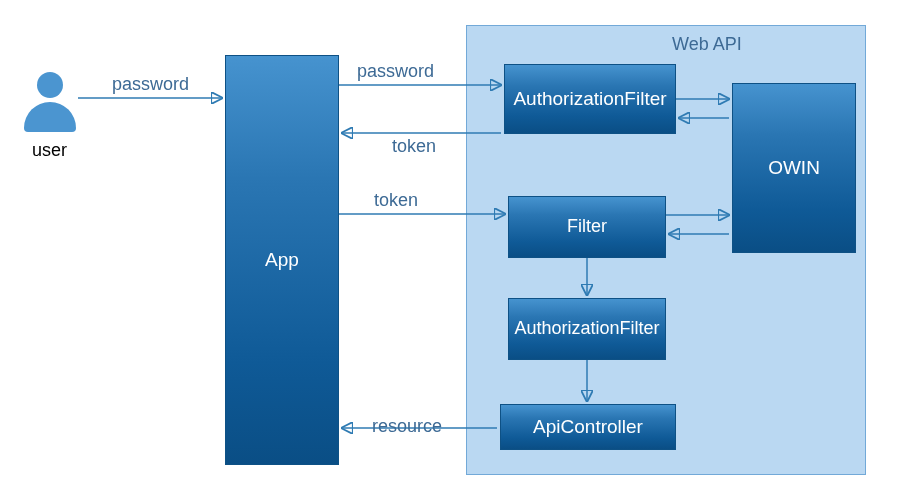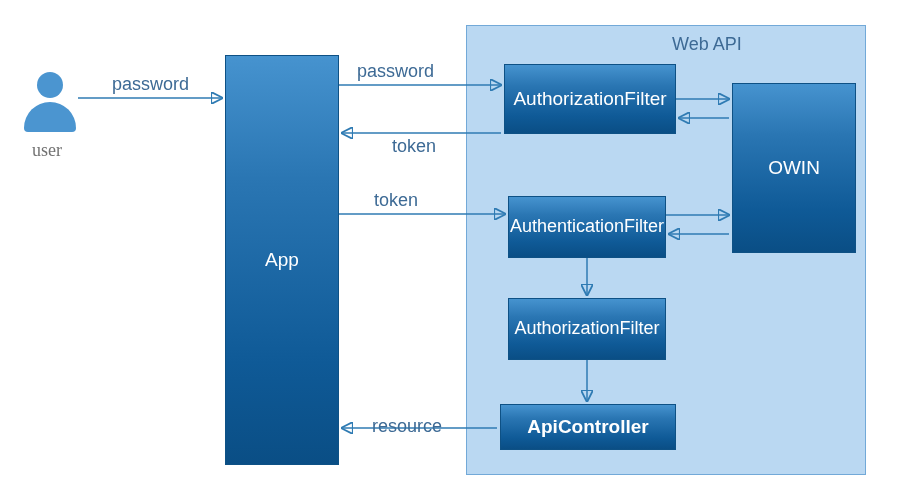--- a/index.html
+++ b/index.html
@@ -59,23 +59,22 @@
   }
   .user-body{
     position:absolute;
     left:0;bottom:0;
     width:52px;height:30px;
     background:#4b95d0;
     border-radius:26px 26px 4px 4px;
   }
   .user-label{
     position:absolute;
-    color:#737373;
+    color:#000000;
     font-weight:300;
-    font-family:Liberation Serif, serif;
   }
   
   .edge-label{
     position:absolute;
     color:#3d6a95;
     font-weight:300;
     white-space:nowrap;
   }
   svg{position:absolute;left:0;top:0;}
   svg line, svg path{stroke:#2f7bb3;stroke-width:1.5;fill:none;}
@@ -101,30 +100,29 @@
   <div class="box" style="left:504px;top:64px;width:172px;height:70px;font-size:19px;">
     <span>Authorization</span>
     <span>Filter</span>
   </div>
 
   <div class="box" style="left:732px;top:83px;width:124px;height:170px;font-size:19px;">
     <span>OWIN</span>
   </div>
 
   <div class="box" style="left:508px;top:196px;width:158px;height:62px;font-size:18px;">
-    <span>Authentication</span>
     <span>Filter</span>
   </div>
 
   <div class="box" style="left:508px;top:298px;width:158px;height:62px;font-size:18px;">
     <span>Authorization</span>
     <span>Filter</span>
   </div>
 
-  <div class="box" style="left:500px;top:404px;width:176px;height:46px;font-size:19px;font-weight:bold;">
+  <div class="box" style="left:500px;top:404px;width:176px;height:46px;font-size:19px;">
     <span>ApiController</span>
   </div>
 
   <svg width="898" height="501">
     <defs>
       <marker id="ah" viewBox="0 0 10 10" refX="9" refY="5" markerWidth="8" markerHeight="8" orient="auto-start-reverse">
         <path d="M0,0 L10,5 L0,10 z" fill="#2f7bb3" stroke="none"></path>
       </marker>
     </defs>
 

